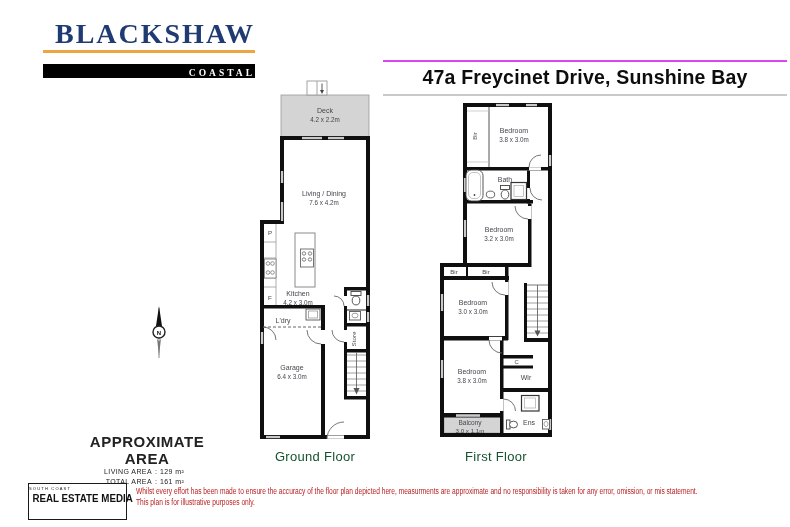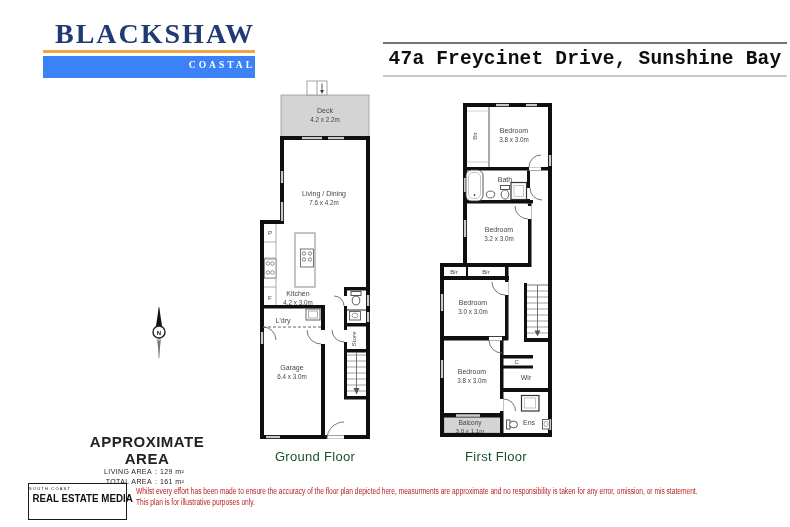--- a/index.html
+++ b/index.html
@@ -4,28 +4,28 @@
 <style>
   html,body{margin:0;padding:0;background:#fff;}
   #page{position:relative;width:790px;height:527px;background:#fff;overflow:hidden;
         font-family:"Liberation Sans",sans-serif;}
 
   
   .logo{position:absolute;left:43px;top:20px;width:212px;text-align:right;}
   .logo-name{font-family:"Liberation Serif",serif;font-weight:bold;font-size:28px;
              letter-spacing:2px;color:#203a73;line-height:28px;}
   .logo-rule{height:2.5px;background:#efa53f;margin-top:2px;}
-  .logo-banner{margin-top:3px;background:#3b82f6;height:22px;line-height:14px;}
+  .logo-banner{margin-top:11px;background:#000000;height:14px;line-height:14px;}
   .logo-sub{font-family:"Liberation Serif",serif;font-weight:bold;font-size:9.5px;
             color:#ffffff;letter-spacing:3px;}
 
   
-  .title-block{position:absolute;left:383px;top:42px;width:404px;
-               border-top:2px solid #737373;border-bottom:2px solid #c9c9c9;
-               padding:4px 0 5px 0;text-align:center;font-family:Liberation Mono, monospace;}
+  .title-block{position:absolute;left:383px;top:60px;width:404px;
+               border-top:2px solid #d946ef;border-bottom:2px solid #c9c9c9;
+               padding:4px 0 5px 0;text-align:center;}
   .title-text{font-size:19.5px;font-weight:bold;color:#0d0d0d;letter-spacing:0.2px;}
 
   
   .caption{position:absolute;font-size:13px;color:#14532d;letter-spacing:0.3px;text-align:center;}
   .caption.gf{left:238px;top:449px;width:154px;}
   .caption.ff{left:436px;top:449px;width:120px;}
 
   
   .areas{position:absolute;left:88px;top:433px;width:118px;color:#222;}
   .areas-heading{font-size:15px;font-weight:bold;letter-spacing:0.5px;text-align:center;}

